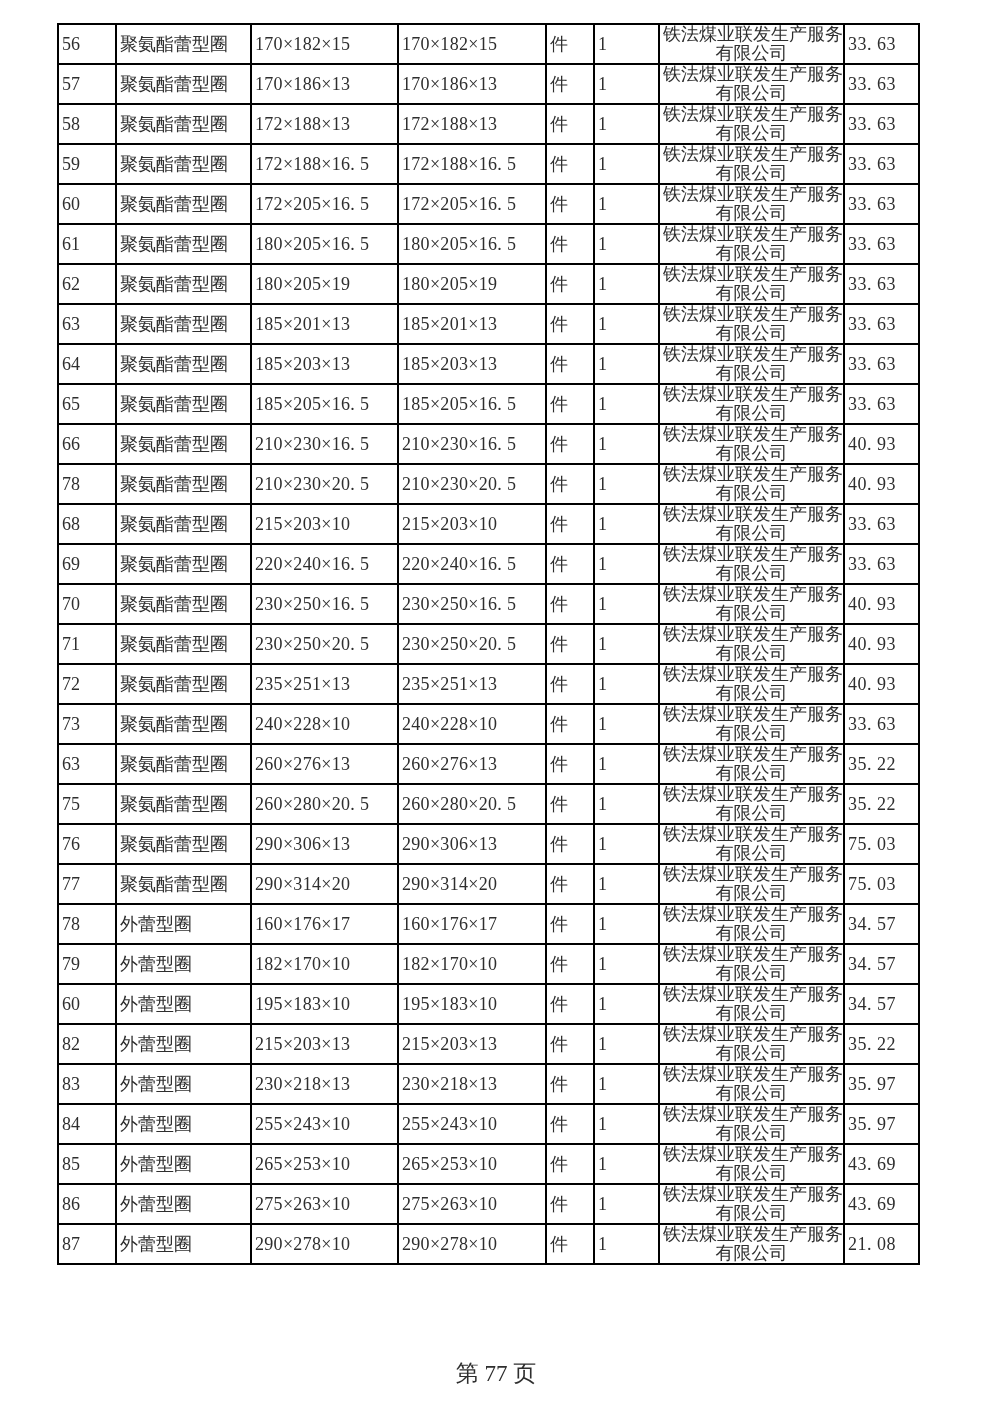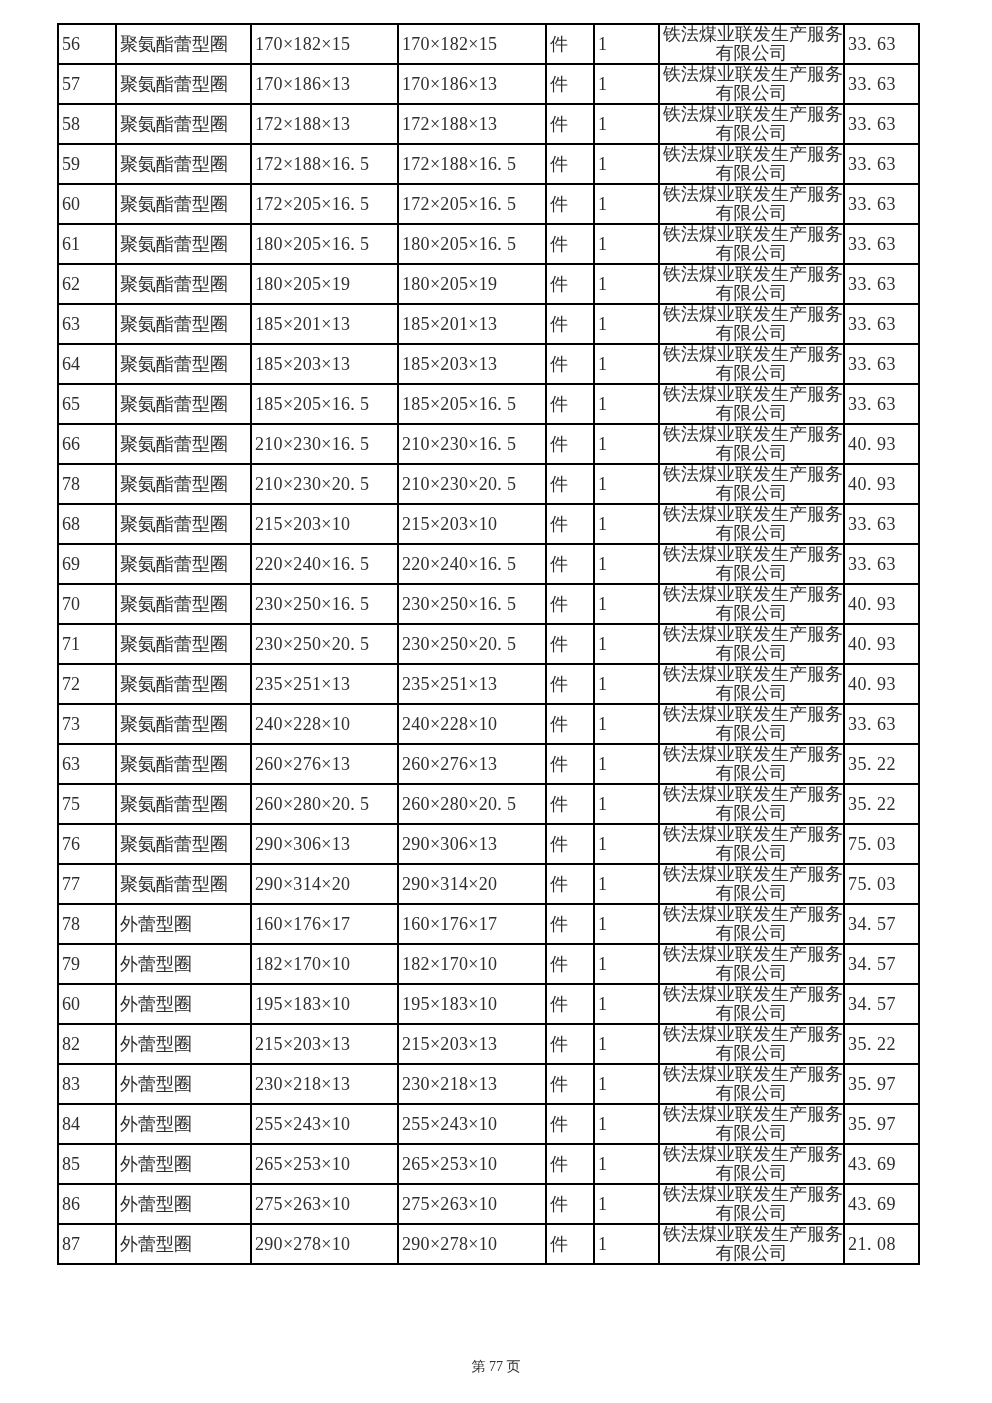--- a/index.html
+++ b/index.html
@@ -46,21 +46,21 @@
     white-space: normal;
     margin-top: 6px;
   }
   td.c-price  { letter-spacing: 0.5px; }
   .footer {
     position: absolute;
     left: 0;
     top: 1358px;
     width: 992px;
     text-align: center;
-    font-size: 14px;
+    font-size: 23px;
     color: #2e2e2e;
   }
 </style>
 </head>
 <body>
 
 <div class="page">
 
   <table class="items">
     <colgroup>

